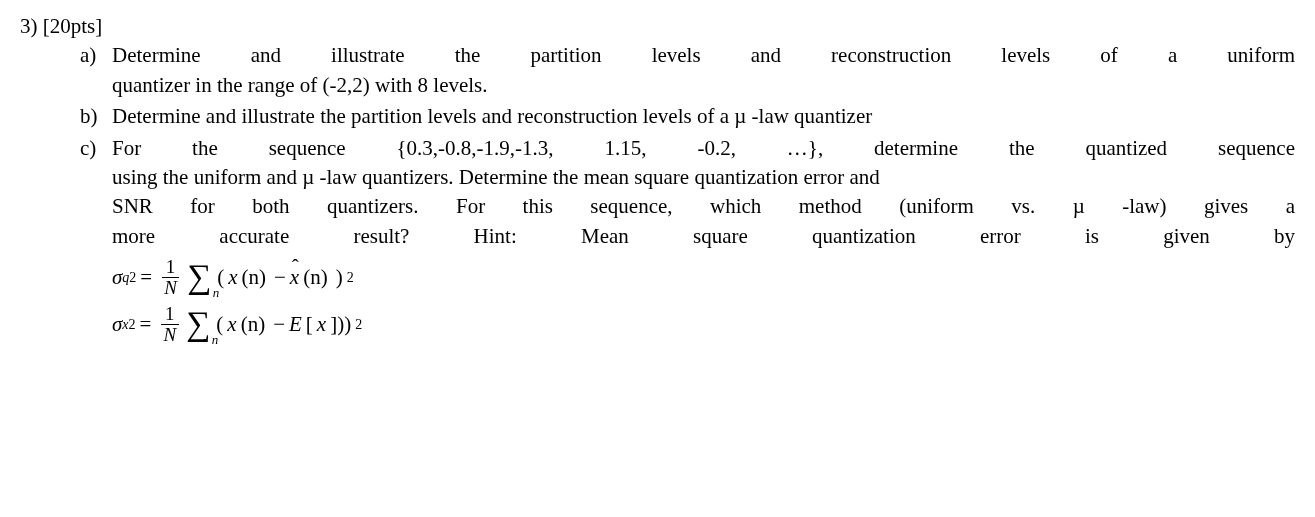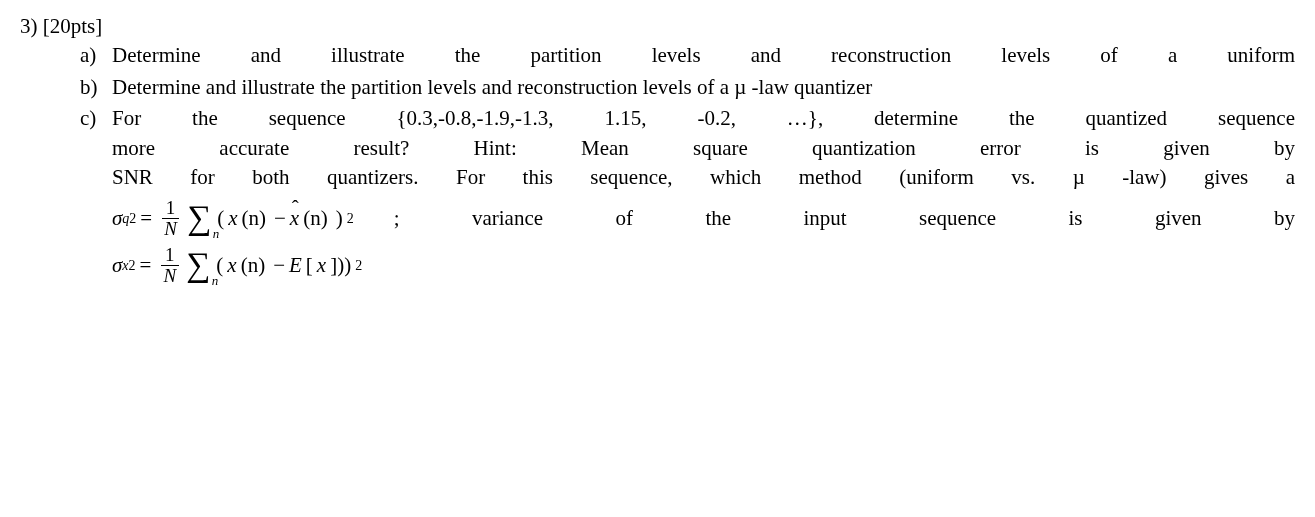--- a/index.html
+++ b/index.html
@@ -120,36 +120,38 @@
   <span class="q-number">3)</span>
   <span>[20pts]</span>
 </div>
 
 <div class="parts">
 
   <div class="part">
     <div class="part-label">a)</div>
     <div class="part-body">
       <div class="justify">Determine and illustrate the partition levels and reconstruction levels of a uniform</div>
+      <div>quantizer in the range of (-2,2) with 8 levels.</div>
     </div>
   </div>
 
   <div class="part">
     <div class="part-label">b)</div>
     <div class="part-body">
       <div class="justify-last-left">Determine and illustrate the partition levels and reconstruction levels of a  µ -law quantizer</div>
     </div>
   </div>
 
   <div class="part">
     <div class="part-label">c)</div>
     <div class="part-body">
       <div class="justify">For the sequence {0.3,-0.8,-1.9,-1.3, 1.15, -0.2, …}, determine the quantized sequence</div>
+      <div class="justify-last-left">using the uniform and µ -law quantizers. Determine the mean square quantization error and</div>
+      <div class="justify">SNR for both quantizers. For this sequence, which method (uniform vs. µ -law) gives a</div>
       <div class="justify">more accurate result? Hint: Mean square quantization error is given by</div>
-      <div class="justify">SNR for both quantizers. For this sequence, which method (uniform vs. µ -law) gives a</div>
 
       <div class="formula-row">
         <span class="formula">
           <span>σ</span>
             <span class="sub">q</span>
             <span class="sup">2</span>
           <span class="op">=</span>
           <span class="frac">
             <span class="num">1</span>
             <span class="den">N</span>
@@ -157,21 +159,20 @@
           <span class="sigma">∑<span class="sigma-sub">n</span></span>
           <span class="op">(</span>
             <span>x</span>
             <span class="op">(n)</span>
           <span class="op">−</span>
           <span class="hat">x</span>
             <span class="op">(n)</span>
             <span class="op">)</span>
             <span class="sup">2</span>
         </span>
-        <span class="after-formula">; variance of the input sequence is given by</span>
       </div>
 
       <div class="formula-row">
         <span class="formula">
           <span>σ</span>
             <span class="sub">x</span>
             <span class="sup">2</span>
           <span class="op">=</span>
           <span class="frac">
             <span class="num">1</span>

